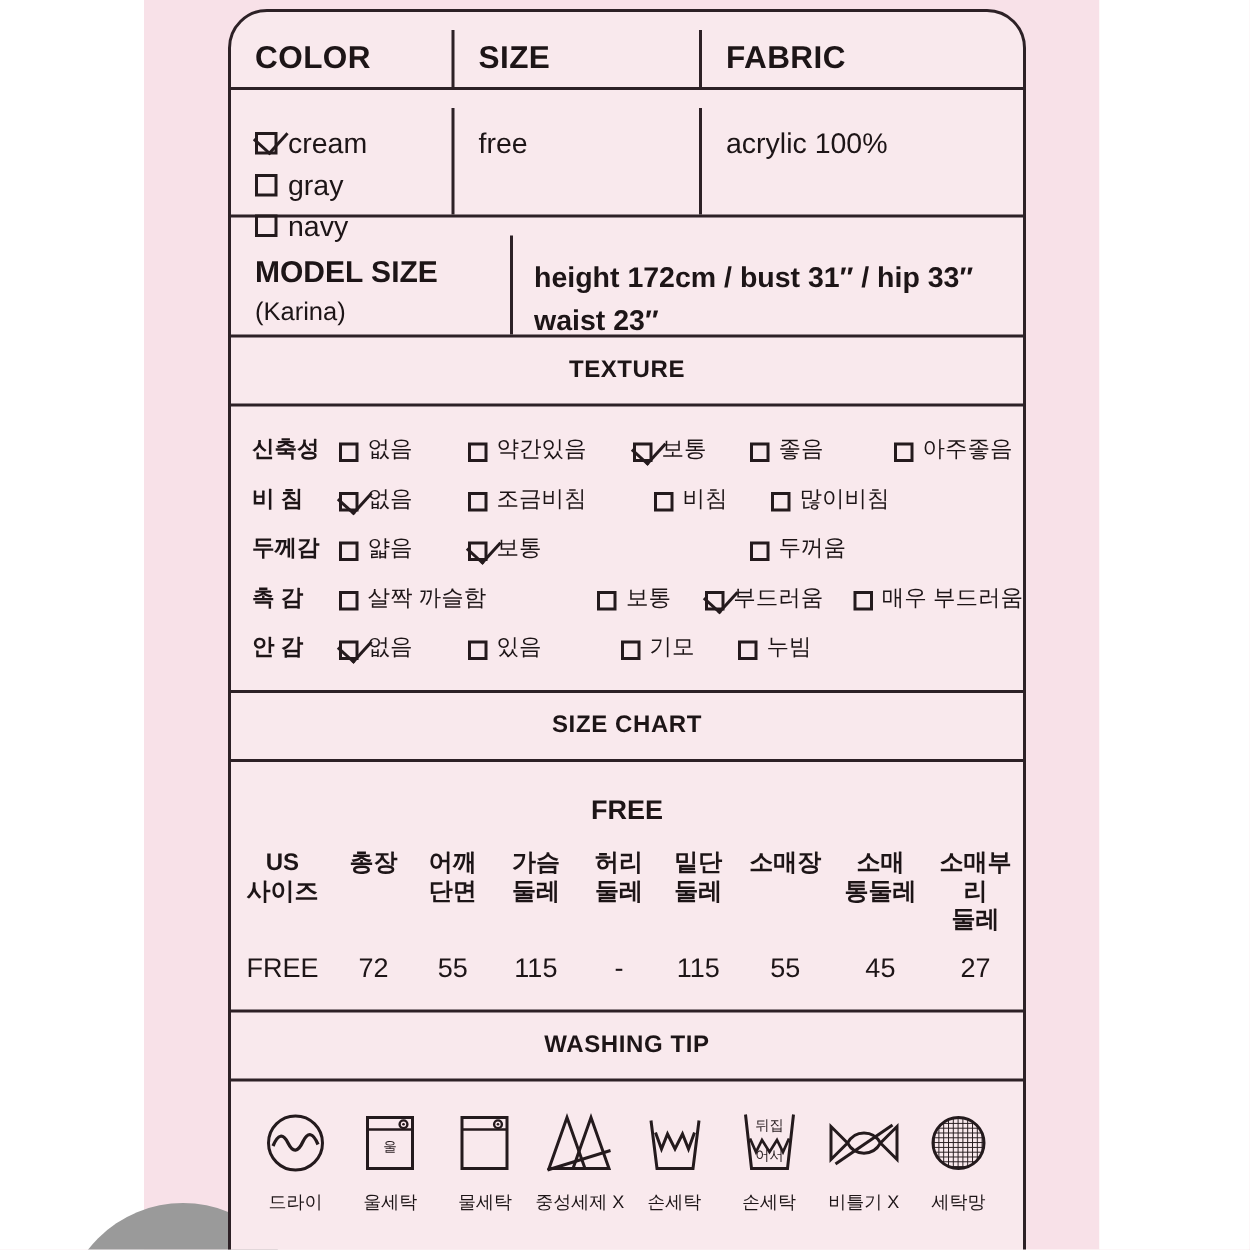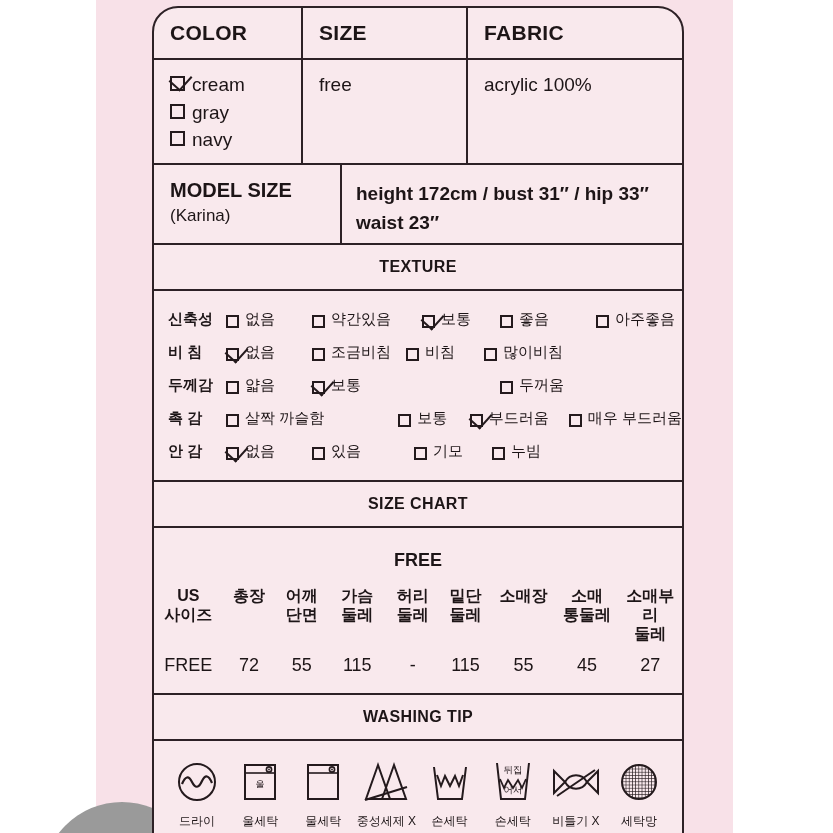--- a/index.html
+++ b/index.html
@@ -33,30 +33,30 @@
     border:2px solid #2d2126;
     border-top-left-radius:26px;
     border-top-right-radius:26px;
     box-sizing:border-box;
     overflow:hidden;
     color:#1d1517;
   }
 
   .row{display:flex;border-bottom:2px solid #2d2126;box-sizing:border-box;}
   .row:last-child{border-bottom:none;}
-  .cell{box-sizing:border-box;}
+  .cell{box-sizing:border-box;margin-top:12px;}
   .vdiv{border-right:2px solid #2d2126;}
 
   
   .hdr-row{height:52px;}
   .hdr-cell{display:flex;align-items:center;padding-left:16px;}
   .hdr-txt{font-weight:bold;font-size:21px;letter-spacing:.3px;}
 
   
-  .body-row{height:105px;}
+  .body-row{height:85px;}
   .body-cell{padding:11px 0 0 16px;font-size:19px;line-height:1.45;}
 
   .cbline{display:flex;align-items:flex-start;gap:7px;line-height:1.45;}
 
   
   .cb{
     position:relative;display:inline-block;
     width:15px;height:15px;flex:0 0 15px;
     border:2px solid #241a1d;box-sizing:border-box;
     margin-top:5px;
@@ -193,21 +193,21 @@
           <span>아주좋음</span>
         </span>
     </div>
 
     <div class="tex-row">
       <span class="tex-label">비 침</span>
       <span class="tex-opt" style="width:86px;">
           <span class="cb sm on"></span>
           <span>없음</span>
         </span>
-      <span class="tex-opt" style="width:94px;">
+      <span class="tex-opt" style="width:124px;">
           <span class="cb sm"></span>
           <span>조금비침</span>
         </span>
       <span class="tex-opt" style="width:78px;">
           <span class="cb sm"></span>
           <span>비침</span>
         </span>
       <span class="tex-opt">
           <span class="cb sm"></span>
           <span>많이비침</span>

